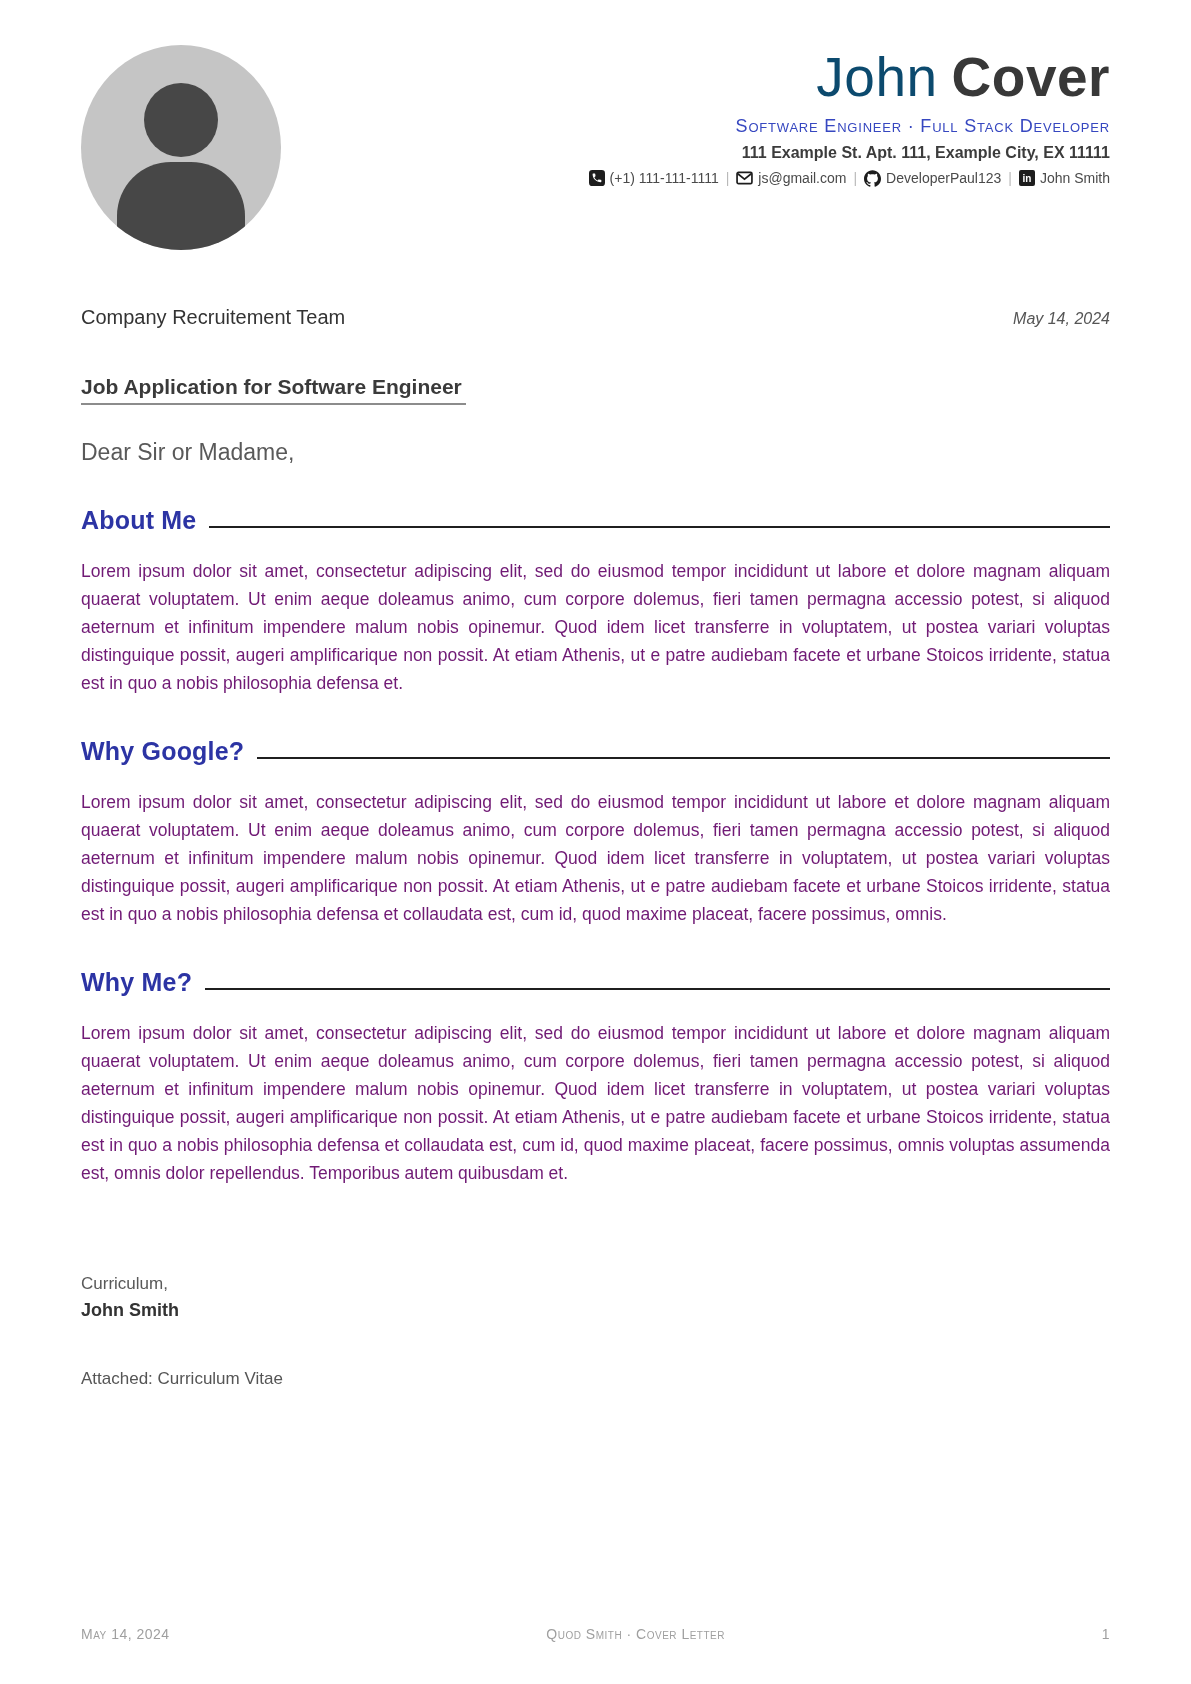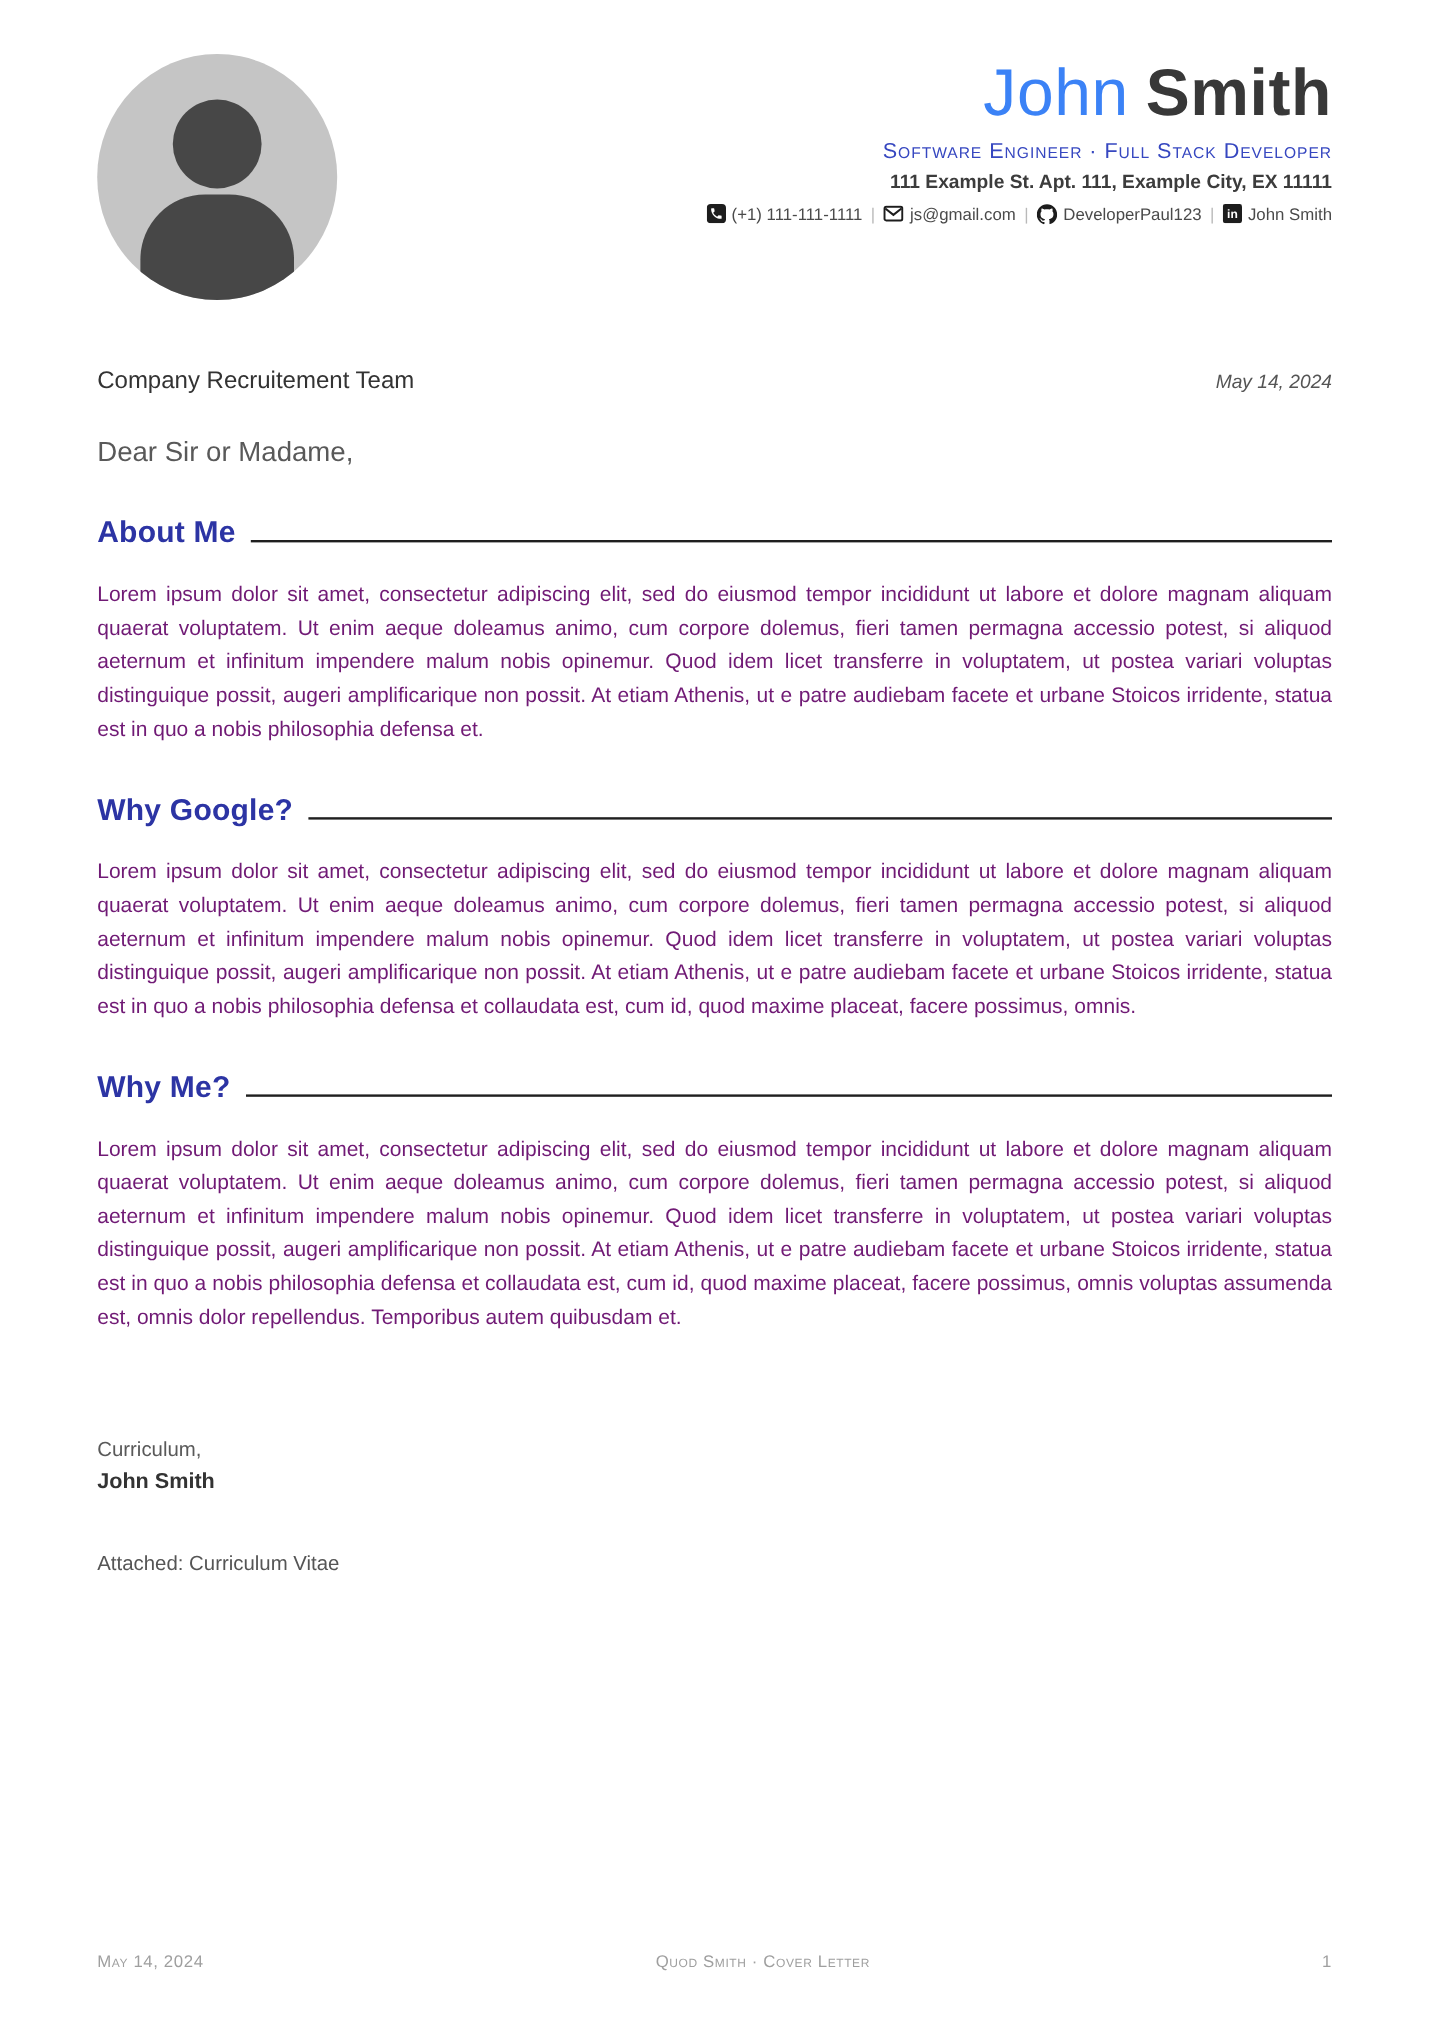--- a/index.html
+++ b/index.html
@@ -22,21 +22,21 @@
   .photo .head {
     position: absolute; left: 50%; top: 38px; transform: translateX(-50%);
     width: 74px; height: 74px; border-radius: 50%; background: #474747;
   }
   .photo .body {
     position: absolute; left: 50%; bottom: -22px; transform: translateX(-50%);
     width: 128px; height: 110px; border-radius: 54px 54px 0 0; background: #474747;
   }
   .id-block { flex: 1; text-align: right; padding-top: 2px; }
   .name { font-size: 55px; line-height: 1.1; letter-spacing: 0.5px; }
-  .name .first { color: #3b82f6; font-weight: 300; }
+  .name .first { color: #0c4a6e; font-weight: 300; }
   .name .last  { color: #383838; font-weight: 700; margin-left: 14px; }
   .position {
     margin-top: 8px; font-variant: small-caps; letter-spacing: 0.8px;
     color: #3647c0; font-size: 18px; font-weight: 500;
   }
   .home-address { margin-top: 7px; font-weight: 700; color: #3c3c3c; font-size: 16px; }
   .contact-row {
     margin-top: 8px; display: flex; justify-content: flex-end; align-items: center;
     gap: 7px; font-size: 14px; color: #4a4a4a;
   }
@@ -93,21 +93,21 @@
 
 <div class="page">
 
   <div class="header">
     <div class="photo">
       <div class="head"></div>
       <div class="body"></div>
     </div>
     <div class="id-block">
       <div class="name">
-        <span class="first">John</span><span class="last">Smith</span>
+        <span class="first">John</span><span class="last">Cover</span>
       </div>
       <div class="position">Software Engineer · Full Stack Developer</div>
       <div class="home-address">111 Example St. Apt. 111, Example City, EX 11111</div>
       <div class="contact-row">
         <span class="contact-item">
           <svg class="cicon" width="16" height="16" viewBox="0 0 24 24">
               <rect x="0" y="0" width="24" height="24" rx="5" fill="#1d1d1d"></rect>
               <path fill="#ffffff" transform="translate(3.2,3.2) scale(0.73)" d="M6.62 10.79c1.44 2.83 3.76 5.14 6.59 6.59l2.2-2.21c.27-.27.67-.36 1.02-.24 1.12.37 2.33.57 3.57.57.55 0 1 .45 1 1V20c0 .55-.45 1-1 1-9.39 0-17-7.61-17-17 0-.55.45-1 1-1h3.5c.55 0 1 .45 1 1 0 1.25.2 2.45.57 3.57.11.35.03.74-.25 1.02l-2.2 2.2z"></path>
             </svg>
           <span>(+1) 111-111-1111</span>
@@ -137,20 +137,23 @@
         </span>
       </div>
     </div>
   </div>
 
   <div class="recipient-row">
     <div class="recipient-name">Company Recruitement Team</div>
     <div class="letter-date">May 14, 2024</div>
   </div>
 
+  <div>
+    <span class="subject">Job Application for Software Engineer</span>
+  </div>
   <div class="salutation">Dear Sir or Madame,</div>
 
   <div class="section">
     <div class="section-head">
       <span class="section-title">About Me</span>
       <span class="section-rule"></span>
     </div>
     <p class="section-body">Lorem ipsum dolor sit amet, consectetur adipiscing elit, sed do eiusmod tempor incididunt ut labore et dolore magnam aliquam quaerat voluptatem. Ut enim aeque doleamus animo, cum corpore dolemus, fieri tamen permagna accessio potest, si aliquod aeternum et infinitum impendere malum nobis opinemur. Quod idem licet transferre in voluptatem, ut postea variari voluptas distinguique possit, augeri amplificarique non possit. At etiam Athenis, ut e patre audiebam facete et urbane Stoicos irridente, statua est in quo a nobis philosophia defensa et.</p>
   </div>
 

